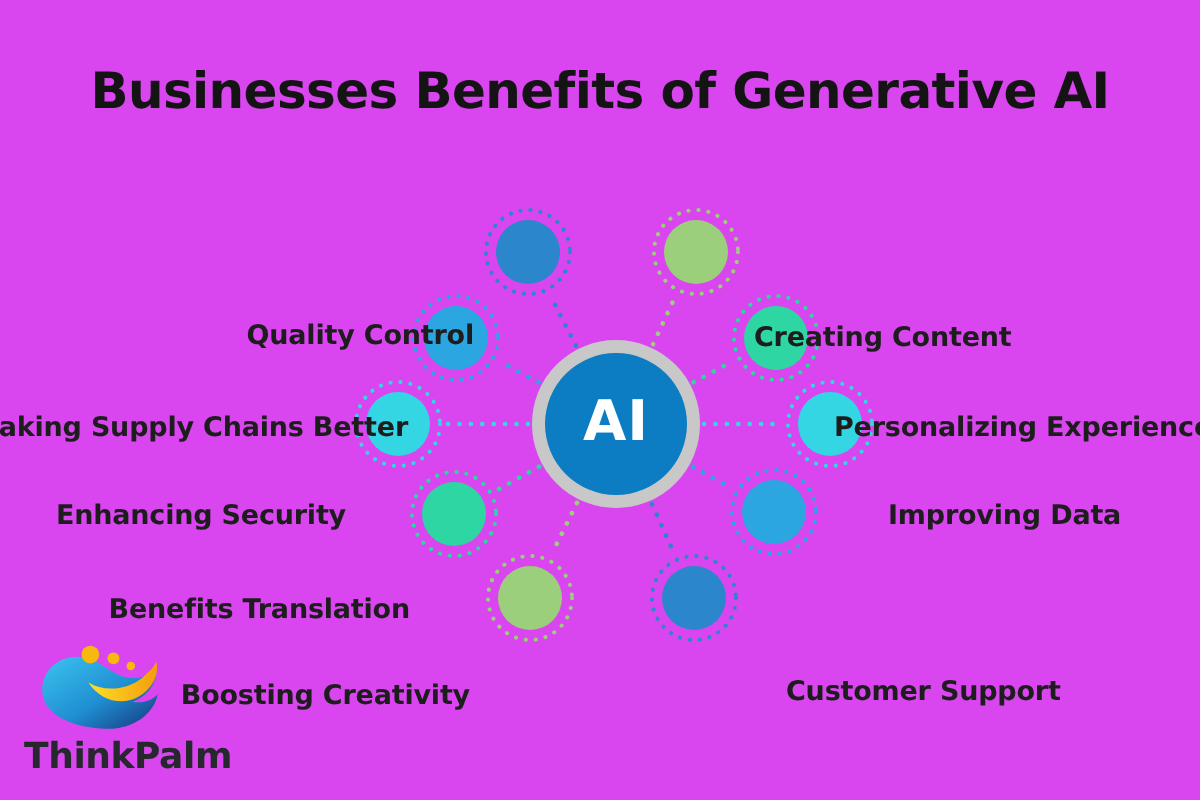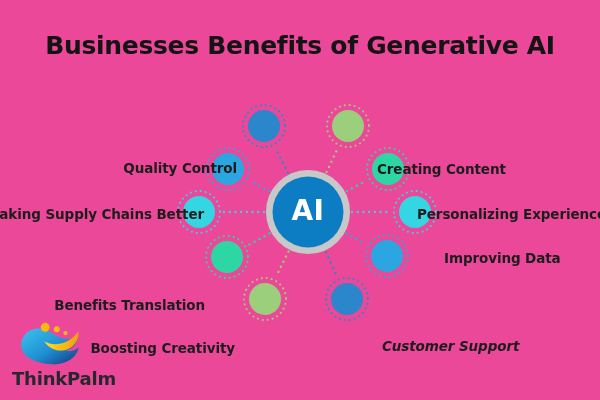--- a/index.html
+++ b/index.html
@@ -1,17 +1,17 @@
 <!DOCTYPE html>
 <html><head>
 <meta charset="utf-8">
 <style>
   html,body{margin:0;padding:0;background:#ffffff;}
   #stage{
-    position:relative;width:600px;height:400px;background:#ec4899;overflow:hidden;
+    position:relative;width:600px;height:400px;background:#d946ef;overflow:hidden;
     font-family:"DejaVu Sans","Liberation Sans",sans-serif;
   }
   #page-title{
     position:absolute;left:0;top:31px;width:600px;text-align:center;
     font-size:25px;font-weight:700;letter-spacing:-0.3px;color:#141414;white-space:nowrap;
   }
   #diagram-svg{position:absolute;left:0;top:0;}
   .node-label{
     position:absolute;font-size:13.5px;font-weight:700;color:#1d1d1d;white-space:nowrap;
     letter-spacing:-0.1px;
@@ -91,19 +91,20 @@
       <path d="M30,21 C38,26 50,25 58,18.5 C62.5,14.8 64.5,12.3 65.2,10.3
                C67,17 63,25 55,29 C47,32.8 36,30.5 30,21 Z" fill="url(#sunGrad)"></path>
       <circle cx="31" cy="6.5" r="4.6" fill="#f7b90f"></circle>
       <circle cx="43" cy="8.5" r="3.1" fill="#f7b90f"></circle>
       <circle cx="52" cy="12.5" r="2.2" fill="#f7b90f"></circle>
     </g>
   </svg>
   <div id="logo-text">ThinkPalm</div>
 <div class="node-label left" style="left: 237px; top: 122px;">Quality Control</div>
     <div class="node-label left" style="left: 204px; top: 168px;">Making Supply Chains Better</div>
+    <div class="node-label left" style="left: 173px; top: 212px;">Enhancing Security</div>
     <div class="node-label left" style="left: 205px; top: 259px;">Benefits Translation</div>
     <div class="node-label left" style="left: 235px; top: 302px;">Boosting Creativity</div>
     <div class="node-label right" style="left: 377px; top: 123px;">Creating Content</div>
     <div class="node-label right" style="left: 417px; top: 168px;">Personalizing Experiences</div>
     <div class="node-label right" style="left: 444px; top: 212px;">Improving Data</div>
-    <div class="node-label right" style="left: 382px; top: 300px; font-style: italic;">Customer Support</div>
+    <div class="node-label right" style="left: 393px; top: 300px;">Customer Support</div>
   </div>
 
 </body></html>

